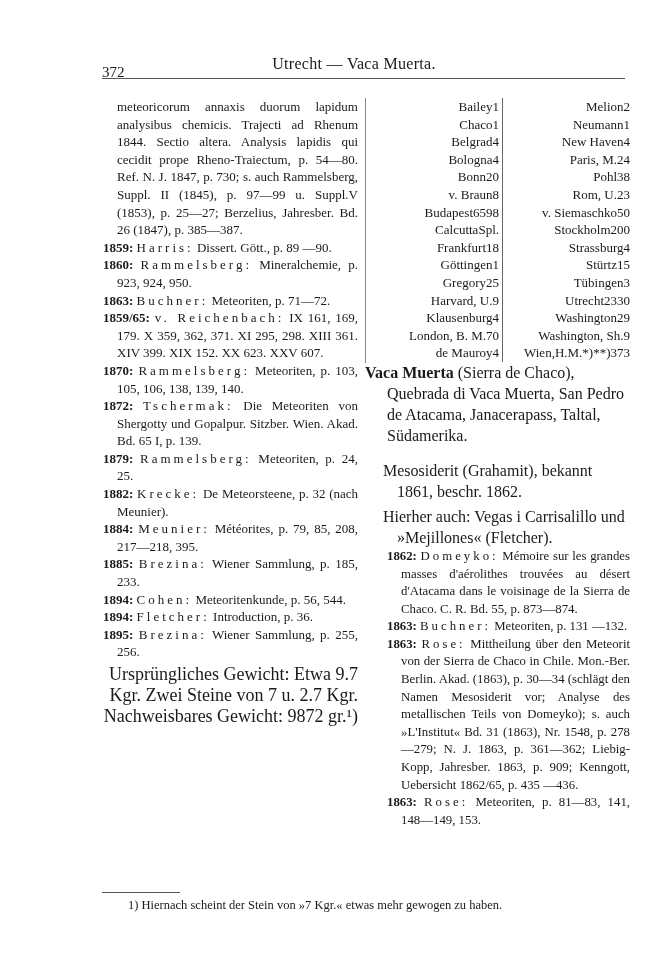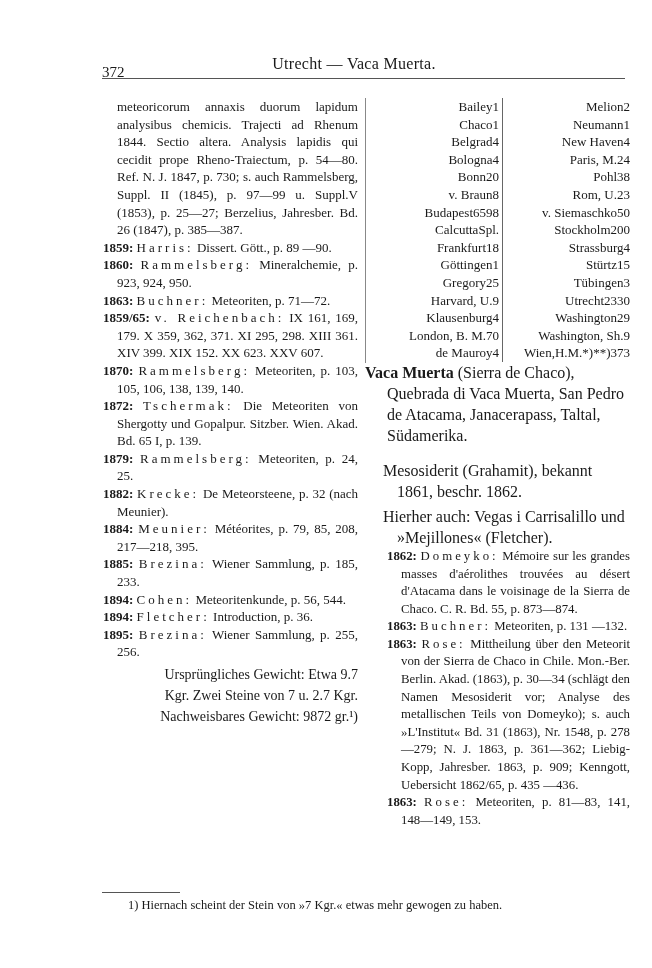--- a/index.html
+++ b/index.html
@@ -15,21 +15,21 @@
     .col-left { position: absolute; left: 103px; top: 98px; width: 255px; font-size: 13px; line-height: 17.6px; }
     .col-right { position: absolute; left: 375px; top: 98px; width: 255px; font-size: 13px; line-height: 17.6px; }
 
     .para { text-align: justify; }
     .indent-all { padding-left: 14px; }
     .hang { padding-left: 14px; text-indent: -14px; text-align: justify; }
     .hang-small { padding-left: 14px; text-indent: -14px; text-align: justify; font-size: 12.5px; }
     .year { font-weight: bold; }
     .sp { letter-spacing: 3px; }
 
-    .weight { font-size: 14px; line-height: 21px; text-align: right; }
+    .weight { font-size: 18px; line-height: 21px; text-align: right; }
     .weight .line { display: block; }
 
     .col-divider { position: absolute; left: 365px; top: 98px; width: 1px; height: 265px; background: #888; }
 
     .coll-table { display: flex; }
     .coll-col { width: 126px; }
     .coll-col.c1 { border-right: 1px solid #666; padding-right: 3px; }
     .coll-col.c2 { padding-left: 3px; }
     .coll-row { display: flex; justify-content: flex-end; height: 17.6px; font-size: 13px; }
     .coll-val { text-align: right; }

